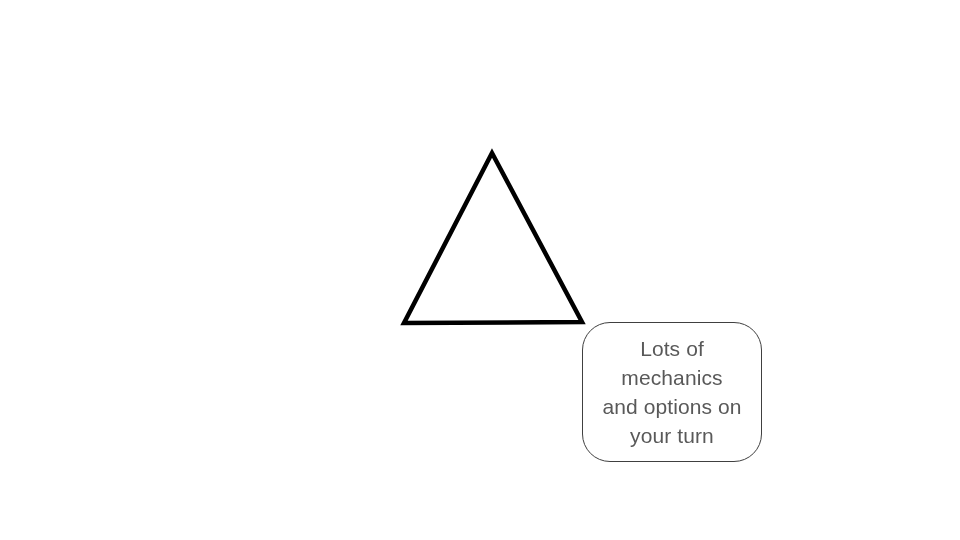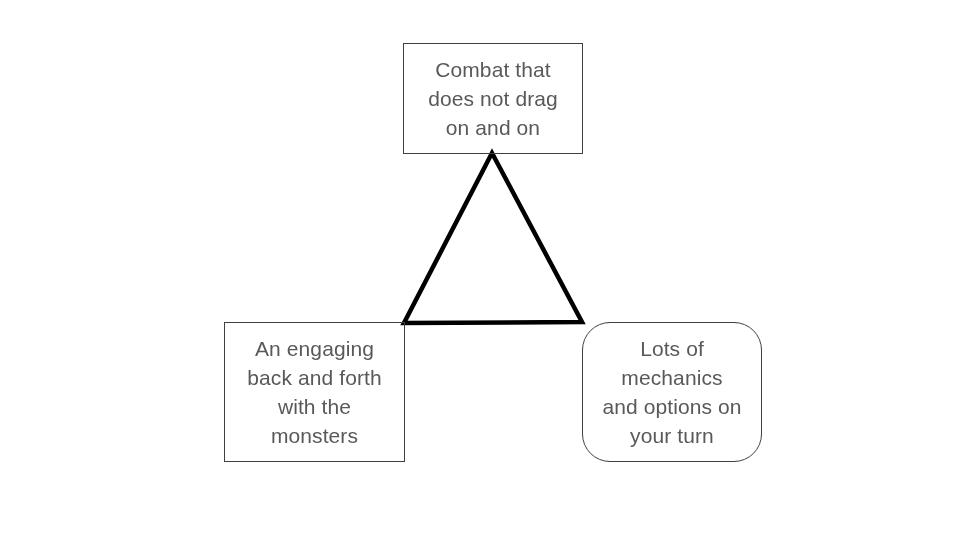--- a/index.html
+++ b/index.html
@@ -70,32 +70,21 @@
 </style>
 </head>
 <body>
 
 <div id="canvas">
 
   <svg class="triangle-layer" viewBox="0 0 960 540" width="960" height="540">
     <polygon points="492,153 404,323 582,322" fill="none" stroke="#000000" stroke-width="4.5" stroke-linejoin="miter"></polygon>
   </svg>
 
-  <div class="node-box" id="node-top">
-    <span class="node-label">Combat that
-does not drag
-on and on</span>
-  </div>
 
-  <div class="node-box" id="node-bottom-left">
-    <span class="node-label">An engaging
-back and forth
-with the
-monsters</span>
-  </div>
 
   <div class="node-box" id="node-bottom-right">
     <span class="node-label">Lots of
 mechanics
 and options on
 your turn</span>
   </div>
 
 </div>
 

